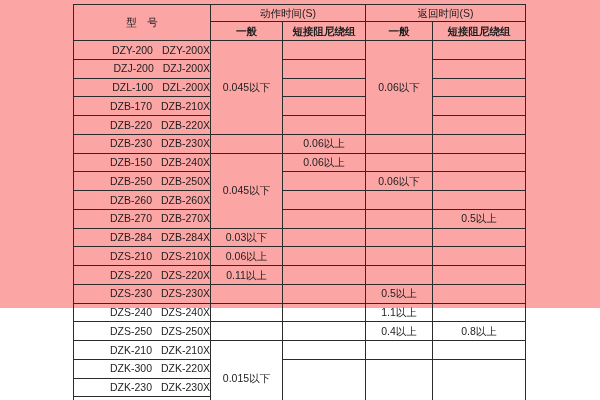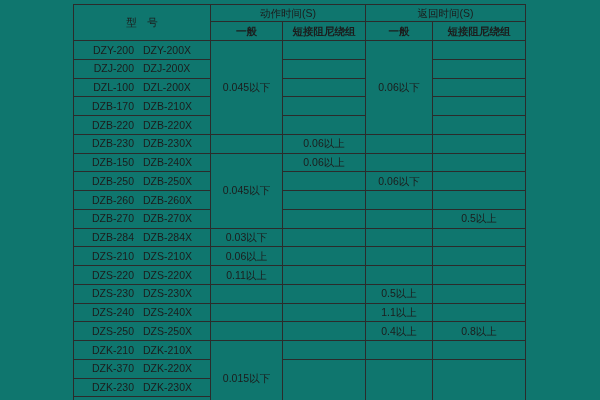--- a/index.html
+++ b/index.html
@@ -1,37 +1,37 @@
 <!DOCTYPE html>
 <html><head>
 <meta charset="utf-8">
 <style>
   html,body{margin:0;padding:0;}
   body{
     width:600px;height:400px;overflow:hidden;background:#ffffff;
     font-family:"Liberation Sans","DejaVu Sans",sans-serif;
   }
-  .stage{position:relative;width:600px;height:400px;background:#0f766e;color:#1c1c1c;}
+  .stage{position:relative;width:600px;height:308px;background:#fca5a5;color:#1c1c1c;}
   table.spec{
     position:absolute;left:73px;top:4px;width:452px;
     border-collapse:collapse;table-layout:fixed;
   }
   .spec th,.spec td{
     border:1px solid #2b2b2b;
     padding:0;margin:0;
     text-align:center;vertical-align:middle;
     font-size:10.5px;font-weight:normal;line-height:1;
     white-space:nowrap;overflow:hidden;
     color:#1c1c1c;
   }
   .spec thead tr.h1 th{height:16px;}
   .spec thead tr.h2 th{height:18px;font-weight:bold;}
   .spec tbody td{height:17.75px;}
   td.model .pair{
-    display:flex;justify-content:center;align-items:center;gap:9px;
+    display:flex;justify-content:flex-end;align-items:center;gap:9px;
   }
 </style>
 </head>
 <body>
 
 <div class="stage">
   <table class="spec">
     <colgroup>
       <col style="width:137px">
       <col style="width:72px">
@@ -242,21 +242,21 @@
             </div>
           </td>
         <td rowspan="4">0.015以下</td>
         <td></td>
         <td></td>
         <td></td>
       </tr>
       <tr>
         <td class="model">
             <div class="pair">
-              <span>DZK-370</span>
+              <span>DZK-300</span>
               <span>DZK-220X</span>
             </div>
           </td>
         <td rowspan="3"></td>
         <td rowspan="3"></td>
         <td rowspan="3"></td>
       </tr>
       <tr>
         <td class="model">
             <div class="pair">

